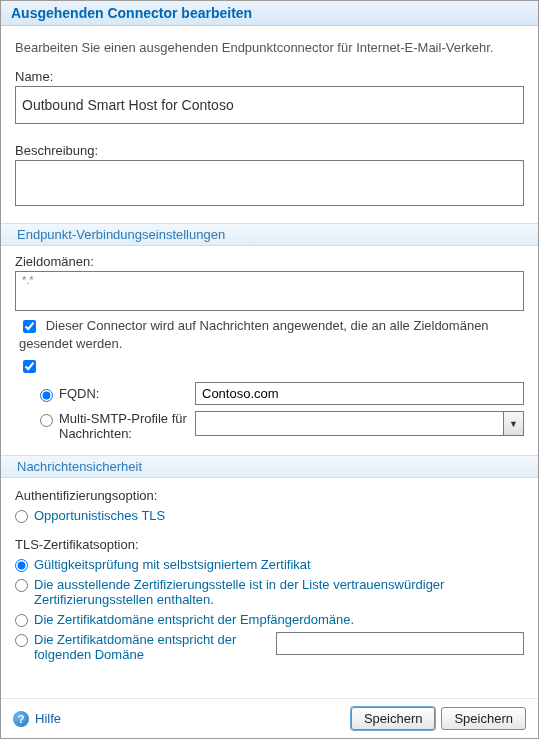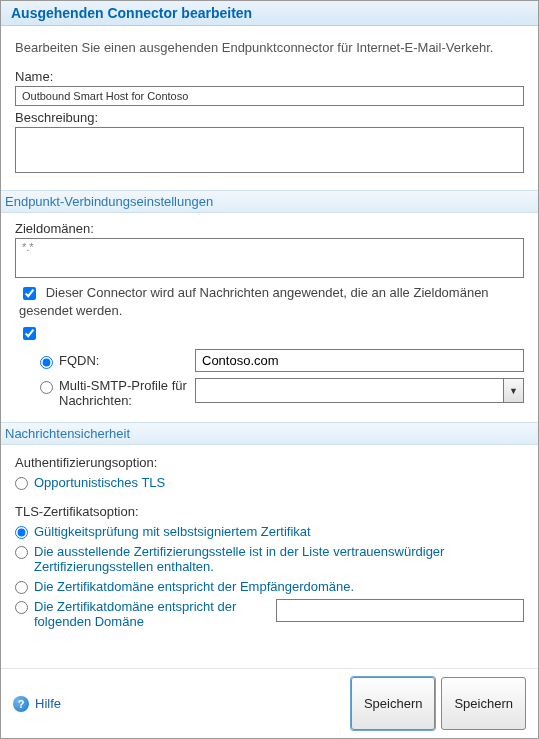--- a/index.html
+++ b/index.html
@@ -35,33 +35,33 @@
     margin: 6px 0 14px 0;
   }
   .field-label {
     color: #333;
     margin: 4px 0 2px 0;
   }
   input[type="text"].wide,
   textarea.wide {
     width: 100%;
     font-family: inherit;
-    font-size: 11px;
-    padding: 3px 6px;
+    font-size: 14px;
+    padding: 10px 6px;
     border: 1px solid #7a7a7a;
     background: #fff;
     color: #333;
   }
   textarea.wide {
     height: 46px;
     resize: none;
   }
   .section-header {
     margin: 14px -14px 8px -14px;
-    padding: 3px 4px;
+    padding: 3px 16px;
     background: linear-gradient(#f1f7fc, #e1eef8);
     color: #2a7ab9;
     border-top: 1px solid #cfe0ee;
     border-bottom: 1px solid #cfe0ee;
     font-size: 13px;
   }
   .domain-box {
     width: 100%;
     height: 40px;
     border: 1px solid #7a7a7a;
@@ -177,21 +177,21 @@
     font-weight: bold;
     font-size: 11px;
     display: flex;
     align-items: center;
     justify-content: center;
     margin-right: 6px;
   }
   .spacer { flex: 1; }
   .btn {
     min-width: 80px;
-    padding: 18px 12px;
+    padding: 3px 12px;
     margin-left: 6px;
     font-family: inherit;
     font-size: 13px;
     background: linear-gradient(#fefefe,#e6e6e6);
     border: 1px solid #888;
     border-radius: 3px;
     color: #222;
   }
   .btn.primary {
     box-shadow: 0 0 0 1px #6aa7d9;
@@ -204,21 +204,21 @@
 
   <div class="title-bar">Ausgehenden Connector bearbeiten</div>
 
   <div class="content">
 
     <div class="intro">Bearbeiten Sie einen ausgehenden Endpunktconnector für Internet-E-Mail-Verkehr.</div>
 
     <div class="field-label">Name:</div>
     <input type="text" class="wide" value="Outbound Smart Host for Contoso" style="">
 
-    <div class="field-label" style="margin-top:4px">Beschreibung:</div>
+    <div class="field-label" style="margin-top:19px">Beschreibung:</div>
     <textarea class="wide" style=""></textarea>
 
     <div class="section-header">Endpunkt-Verbindungseinstellungen</div>
 
     <div class="field-label">Zieldomänen:</div>
     <div class="domain-box">*.*</div>
 
     <div class="chk-row">
       <input type="checkbox" checked="" style="">
       <span>Dieser Connector wird auf Nachrichten angewendet, die an alle Zieldomänen gesendet werden.</span>

